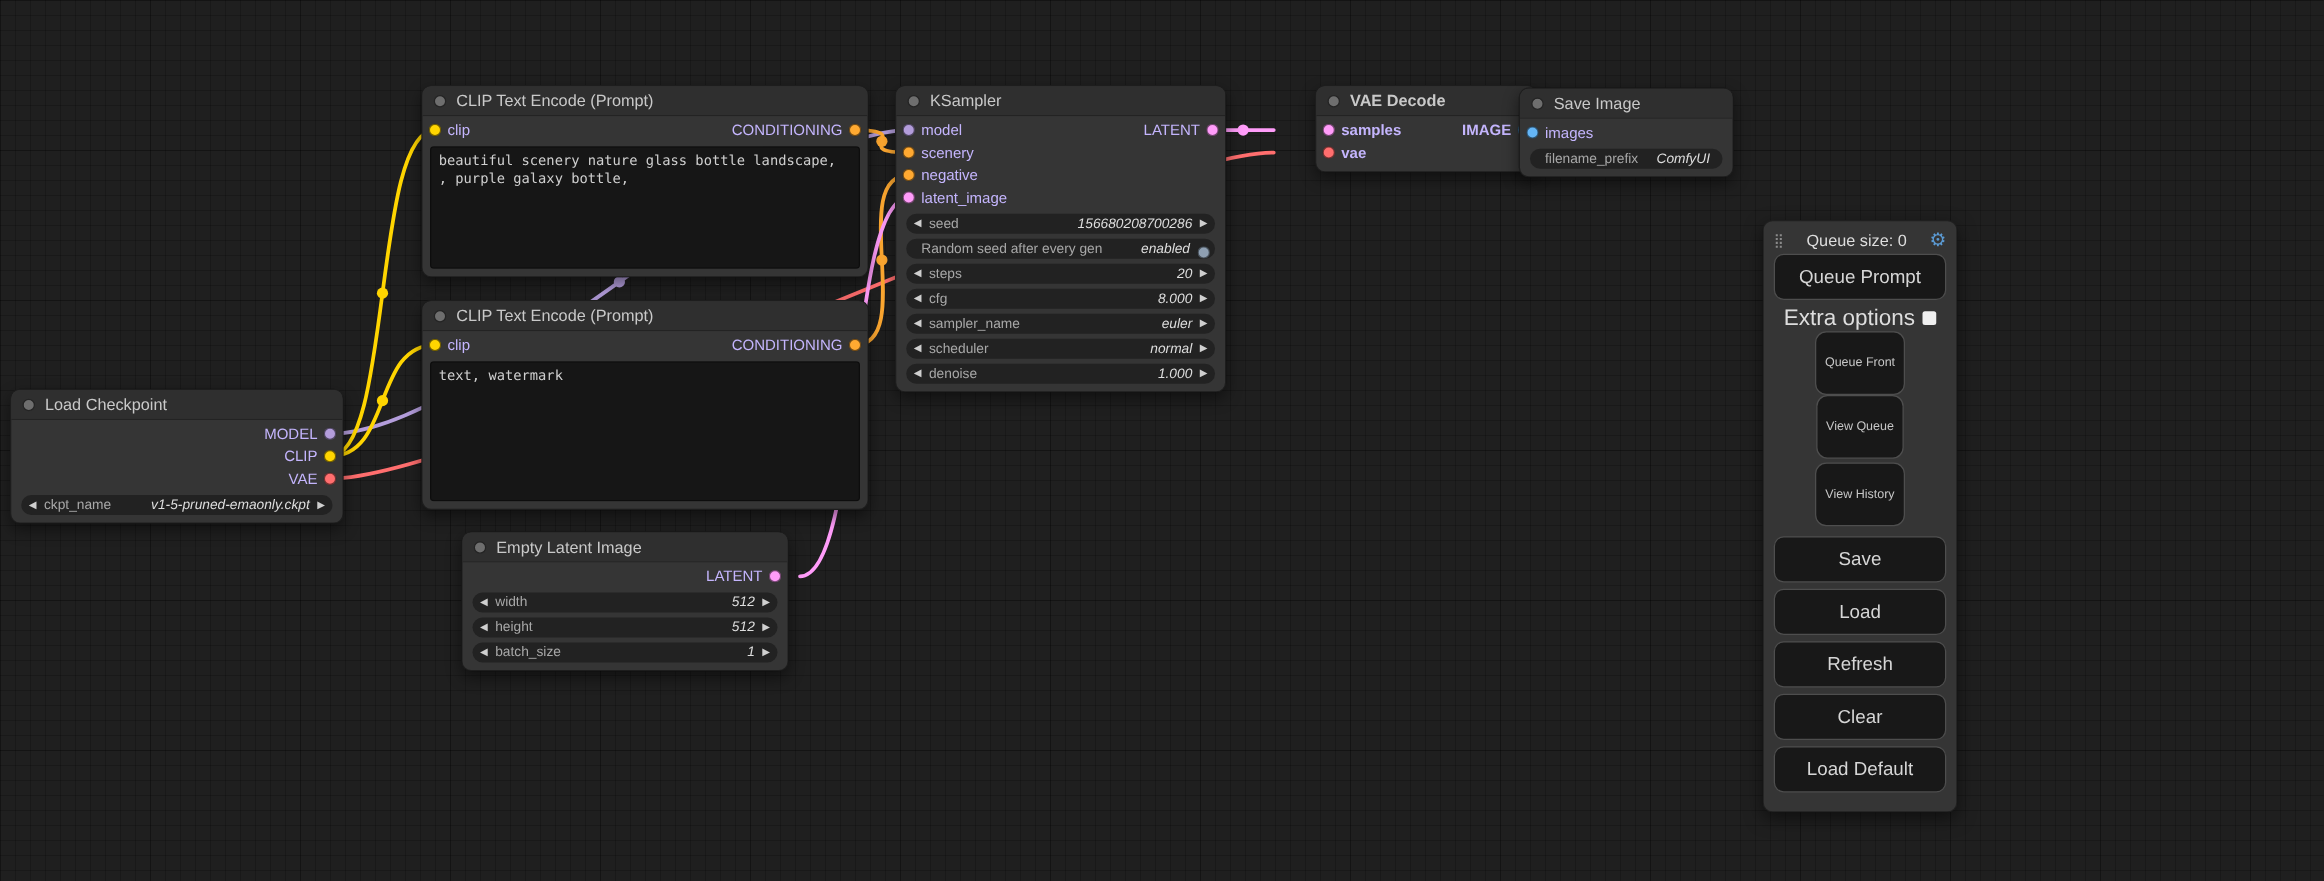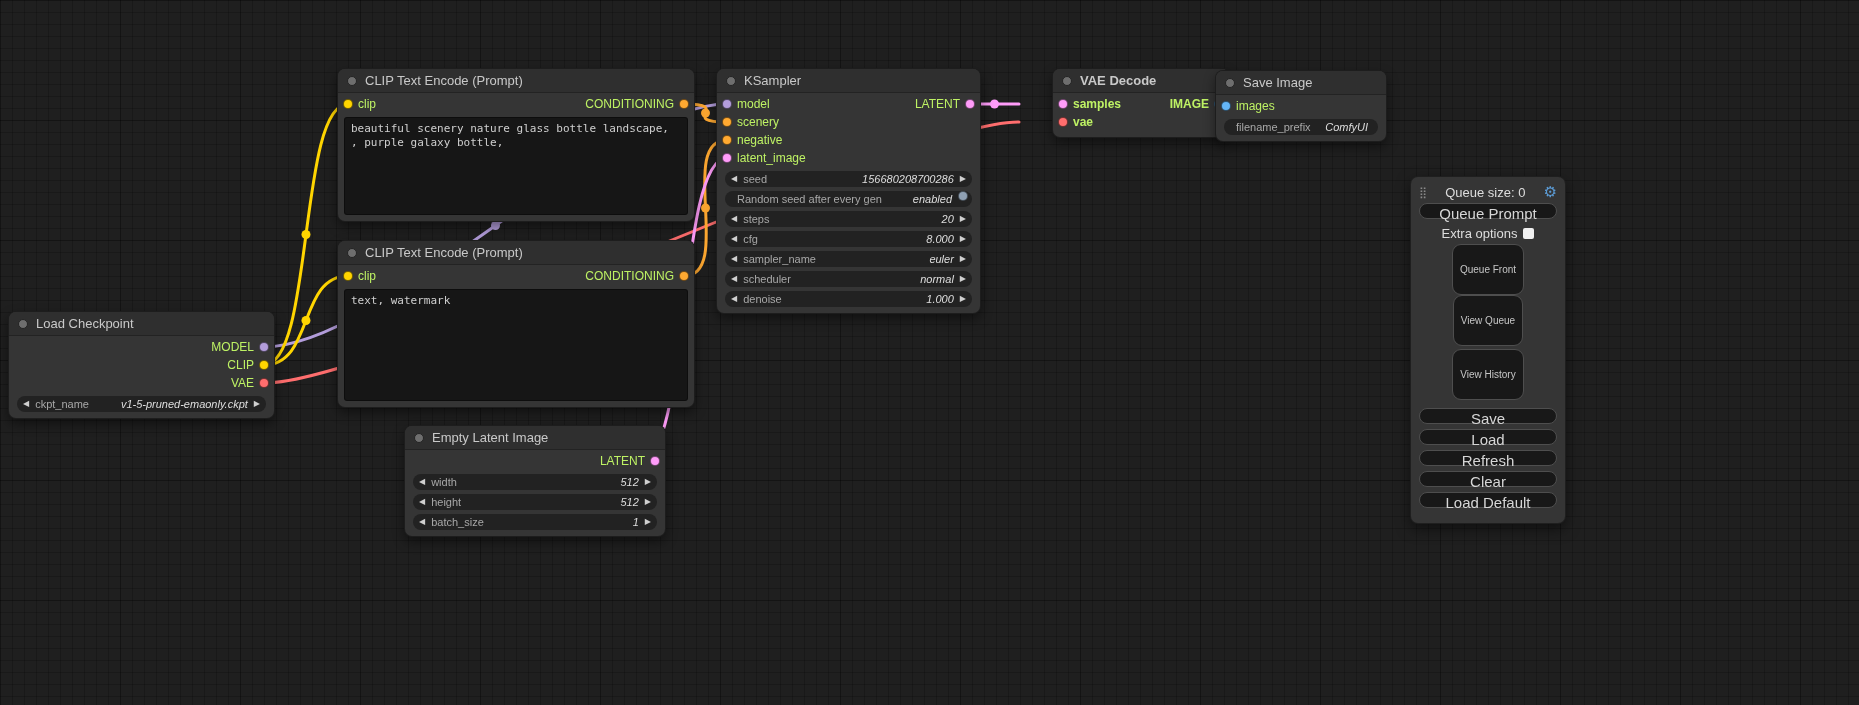--- a/index.html
+++ b/index.html
@@ -42,35 +42,35 @@
     position: relative;
     border-bottom: 1px solid rgba(0,0,0,0.25);
     white-space: nowrap; overflow: hidden;
   }
   .title-dot {
     position: absolute; left: 9px; top: 7px;
     width: 10px; height: 10px; border-radius: 50%;
     background: #6e6e6e; border: 1px solid #242424;
   }
   .node-body { padding-top: 2px; }
-  .slot-row { position: relative; height: 18px; font-size: 12px; color: #bef264; }
+  .slot-row { position: relative; height: 18px; font-size: 12px; color: #c4b5fd; }
   .dot {
     position: absolute; top: 50%; margin-top: -5px;
     width: 10px; height: 10px; border-radius: 50%;
     border: 1px solid rgba(0,0,0,0.55);
   }
   .in-dot  { left: 5px; }
   .out-dot { right: 5px; }
   .in-label  { position: absolute; left: 20px; top: 0; line-height: 18px; }
   .out-label { position: absolute; right: 20px; top: 0; line-height: 18px; }
 
   .widget {
     height: 16px; margin: 4px 8px 0 8px;
     background: #222222; border-radius: 8px;
-    display: flex; align-items: flex-start;
+    display: flex; align-items: flex-end;
     font-size: 11px; line-height: 16px;
     white-space: nowrap; overflow: hidden;
   }
   .widget .arrow { font-size: 8px; color: #cfcfcf; padding: 0 6px; }
   .widget .wname { color: #a8a8a8; }
   .widget .wval  { color: #dedede; margin-left: auto; font-style: italic; }
   .widget .wval.padded { padding-right: 10px; }
   .widget.no-arrows .wname { padding-left: 12px; }
   .toggle-dot {
     width: 10px; height: 10px; border-radius: 50%;
@@ -108,34 +108,34 @@
   .btn {
     display: block;
     background: #181818;
     border: 1px solid #4e4e4e;
     border-radius: 8px;
     color: #d6d6d6;
     font-family: "Liberation Sans", sans-serif;
     cursor: pointer;
   }
   .btn.big {
-    width: 100%; height: 16px;
+    width: 100%; height: 37px;
     font-size: 15px;
     margin: 0 0 5px 0;
   }
   .btn.small {
     display: inline-block;
     font-size: 10px;
     padding: 19px 7px;
     border-radius: 9px;
     color: #c6c6c6;
   }
   .extra-row {
     display: flex; align-items: center; justify-content: center;
-    gap: 6px; height: 18px; font-size: 13px; margin-bottom: 2px;
+    gap: 6px; height: 18px; font-size: 18px; margin-bottom: 2px;
   }
   .checkbox {
     width: 11px; height: 11px;
     background: #f0f0f0; border-radius: 2px;
     display: inline-block; cursor: pointer;
   }
   .small-row { text-align: center; margin-bottom: 3px; }
   .big-stack { margin-top: 8px; }
 </style>
 </head>
@@ -216,21 +216,21 @@
       <div class="slot-row">
         <span class="dot in-dot" style="background: rgb(255, 213, 0);"></span>
         <span class="in-label">clip</span>
         <span class="out-label">CONDITIONING</span>
         <span class="dot out-dot" style="background: rgb(255, 169, 49);"></span>
       </div>
       <textarea class="prompt-text" style="height: 112px;">text, watermark</textarea>
     </div>
   </div>
 
-  <div class="node" style="left:404px; top:425px; width:262px;">
+  <div class="node" style="left:369px; top:425px; width:262px;">
     <div class="node-title">
       <span class="title-dot"></span>
       <span>Empty Latent Image</span>
     </div>
     <div class="node-body">
       <div class="slot-row">
         <span class="out-label">LATENT</span>
         <span class="dot out-dot" style="background: rgb(255, 156, 249);"></span>
       </div>
       <div class="widget">

